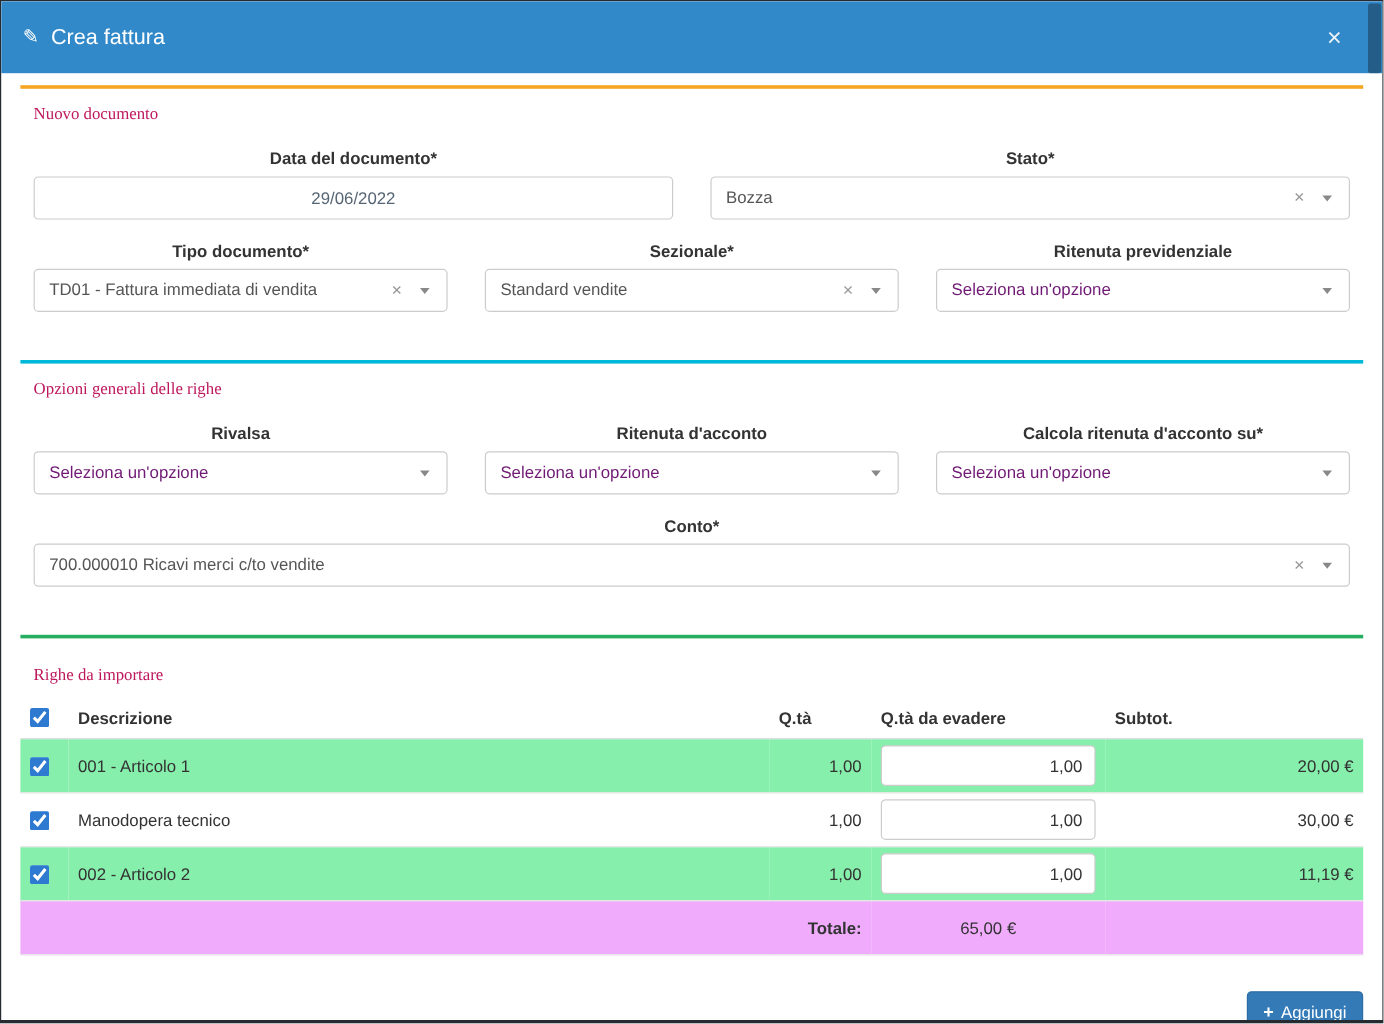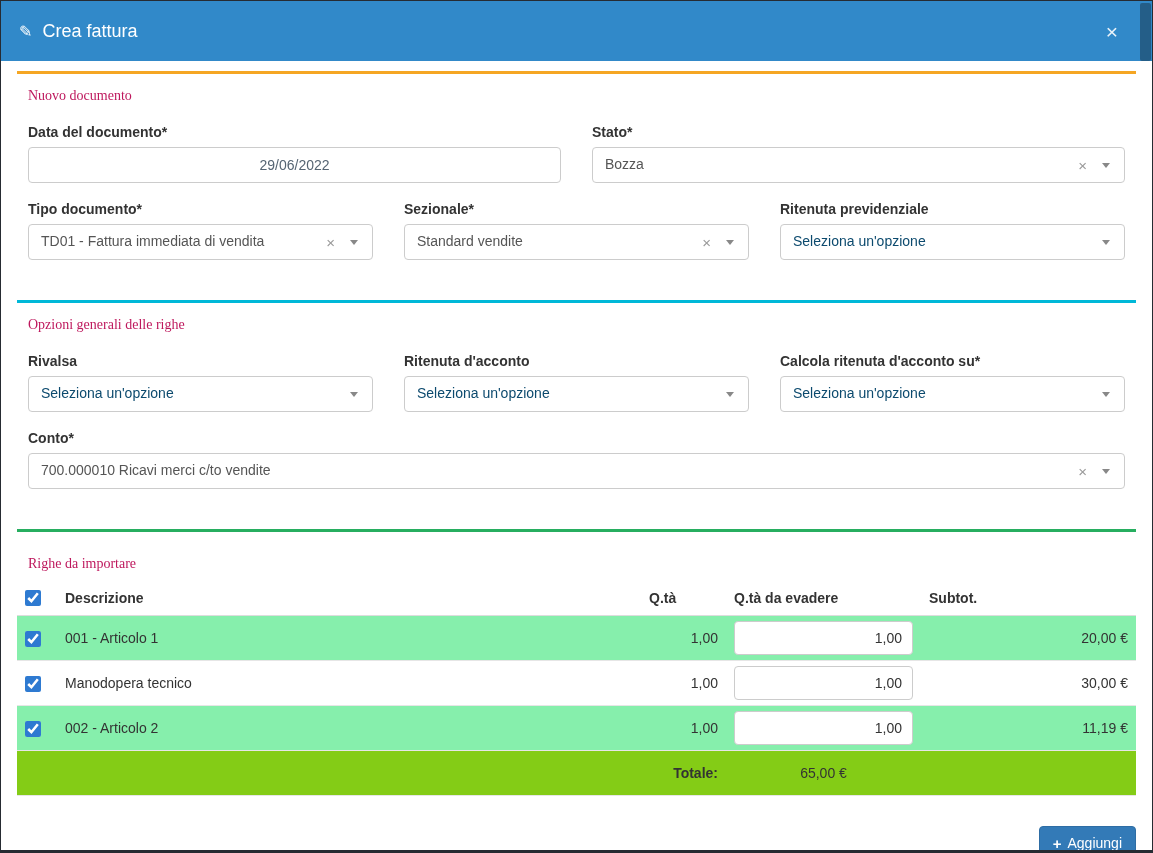--- a/index.html
+++ b/index.html
@@ -46,38 +46,39 @@
   .sec-green  { border-top-color: var(--divider-green, #27ae60); padding: 24px 11px 4px; }
   .sec h2 { font-size: 14px; font-weight: 400; color: #be185d; margin-bottom: 20px; font-family: Liberation Serif, serif; }
   .sec-green h2 { margin-bottom: 8px; }
 
   .frow { display: flex; gap: 31px; margin-bottom: 18px; }
   .frow:last-child { margin-bottom: 0; }
   .field { flex: 1; min-width: 0; }
   .field > label, .field > .flabel {
     display: block; font-size: 14px; font-weight: 700; color: #333;
     margin-bottom: 7px;
+    text-align: center;
   }
 
   .text-input {
     width: 100%; height: 36px;
     border: 1px solid #ccc; border-radius: 4px;
     text-align: center; color: #566573; font-size: 14px;
     padding: 16px 10px; font-family: inherit; background: #fff;
   }
 
   
   .select2 {
     position: relative; height: 36px;
     border: 1px solid #ccc; border-radius: 4px; background: #fff;
     padding: 8px 56px 8px 12px;
     font-size: 14px; color: #555;
     white-space: nowrap; overflow: hidden; cursor: pointer;
   }
-  .select2 .placeholder { color: #0c4a6e; }
+  .select2 .placeholder { color: #701a75; }
   .select2 .clear {
     position: absolute; right: 37px; top: 50%; transform: translateY(-50%);
     color: #999; font-size: 15px; line-height: 1; cursor: pointer;
   }
   .select2 .caret {
     position: absolute; right: 14px; top: 50%; margin-top: -2px;
     width: 0; height: 0;
     border-left: 4px solid transparent; border-right: 4px solid transparent;
     border-top: 5px solid #888;
   }
@@ -96,21 +97,21 @@
   .th-qta, .td-qta { text-align: right; }
   .th-subtot { text-align: center; }
   .td-subtot { text-align: right; }
   .cb { width: 16px; height: 16px; accent-color: var(--checkbox-accent, #2e7ad1); vertical-align: middle; cursor: pointer; }
   .qty-input {
     width: 100%; height: 34px;
     border: 1px solid #ccc; border-radius: 4px;
     text-align: right; padding: 0 10px; font-size: 14px; color: #333;
     font-family: inherit;
   }
-  .total-row { background: #84cc16; }
+  .total-row { background: #f0abfc; }
   .total-row td { padding: 11px 8px; height: auto; border-bottom: 1px solid #e6e6e6; }
   .total-label { text-align: right; font-weight: 700; }
   .total-value { text-align: center; }
 
   
   .modal-footer { display: flex; justify-content: flex-end; padding: 10px 16px; }
   .btn-primary {
     background: var(--button-primary, #337ab7);
     border: 1px solid #2e6da4; border-radius: 4px;
     color: #fff; font-size: 14px; font-family: inherit;

